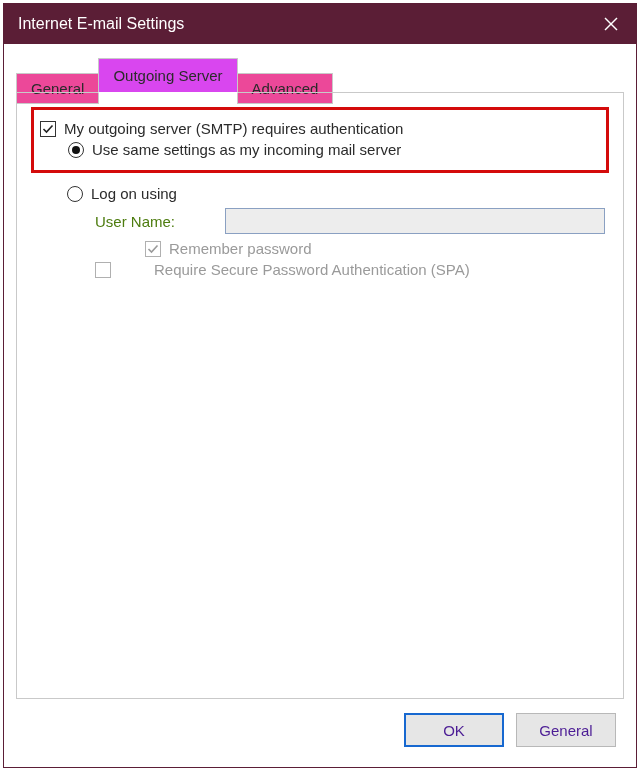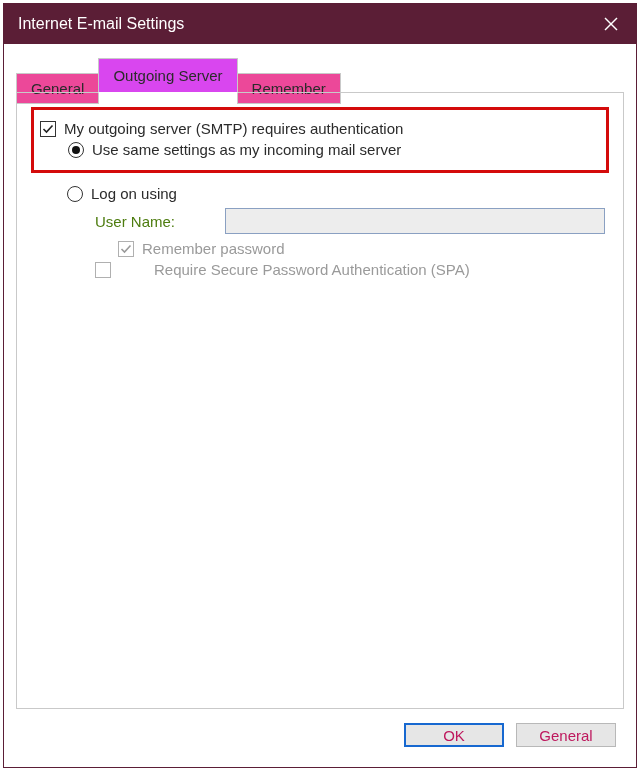--- a/index.html
+++ b/index.html
@@ -162,28 +162,28 @@
       color: #9a9a9a;
     }
     .button-row {
       display: flex;
       justify-content: flex-end;
       gap: 12px;
       padding: 14px 8px 8px 8px;
     }
     .btn {
       width: 100px;
-      height: 24px;
+      height: 34px;
       background: #e6e6e6;
       border: 1px solid #b8b8b8;
       display: flex;
       align-items: center;
       justify-content: center;
       font-size: 15px;
-      color: #be185d;
+      color: #4c1d95;
     }
     .btn.primary {
       border: 2px solid #1768d0;
       background: #e6e6e6;
     }
   </style>
 </head>
 <body>
 
 <div class="window">
@@ -200,21 +200,21 @@
 
   <div class="content">
     <div class="tabstrip">
       <div class="tab inactive">
         <span>General</span>
       </div>
       <div class="tab active">
         <span>Outgoing Server</span>
       </div>
       <div class="tab inactive">
-        <span>Remember</span>
+        <span>Advanced</span>
       </div>
     </div>
 
     <div class="panel">
 
       <div class="highlight-box">
         <div class="row">
           <span class="check">
             <svg viewBox="0 0 12 12">
               <polyline points="1.5,6 4.5,9 10.5,2.5" fill="none" stroke="#222" stroke-width="1.6"></polyline>
@@ -234,21 +234,21 @@
         <span class="radio"></span>
         <span>Log on using</span>
       </div>
 
       <div class="field-row" style="margin-left:68px;">
         <span class="field-label">User Name:</span>
         <div class="text-input" value=""></div>
       </div>
 
 
-      <div class="row" style="margin-left:91px;">
+      <div class="row" style="margin-left:118px;">
         <span class="check disabled">
           <svg viewBox="0 0 12 12">
             <polyline points="1.5,6 4.5,9 10.5,2.5" fill="none" stroke="#9a9a9a" stroke-width="1.6"></polyline>
           </svg>
         </span>
         <span class="disabled-text">Remember password</span>
       </div>
 
       <div class="row" style="margin-left:68px;gap:35px;">
         <span class="check disabled"></span>

